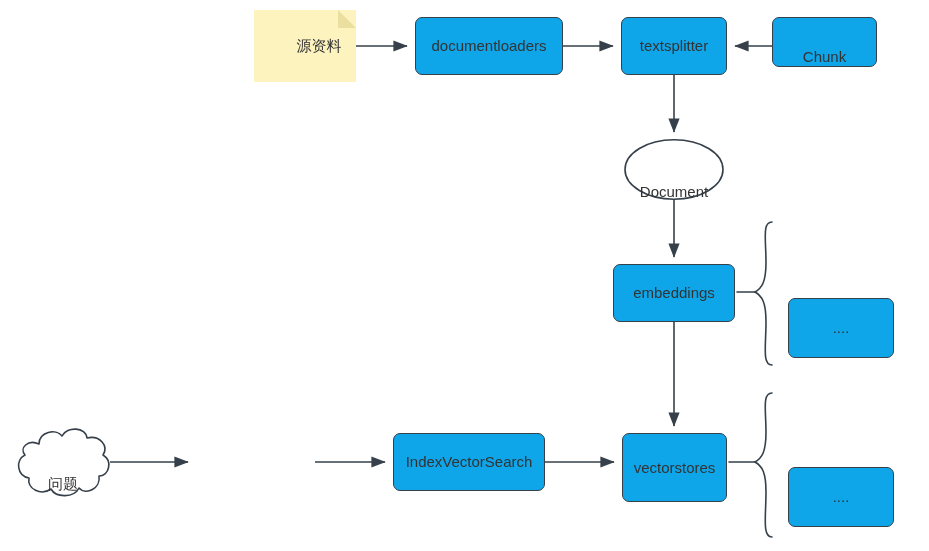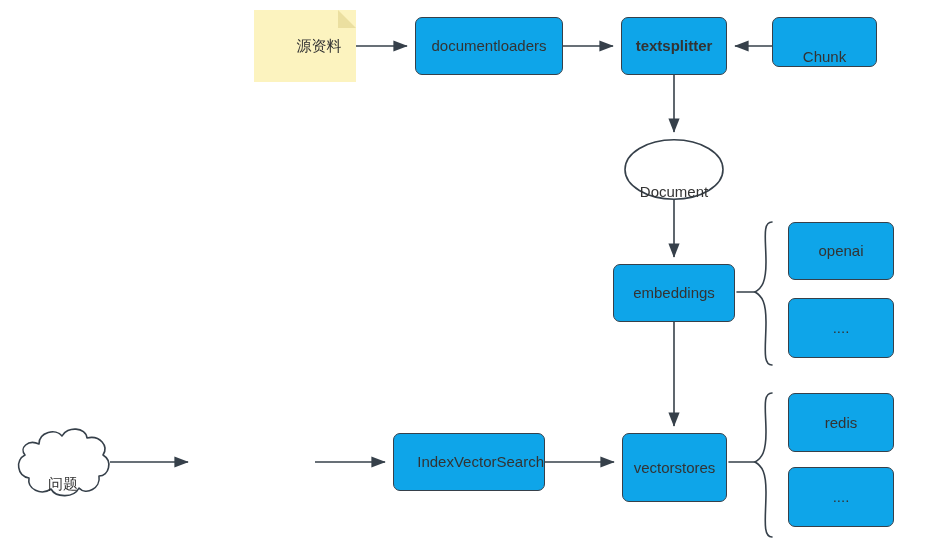--- a/index.html
+++ b/index.html
@@ -117,42 +117,39 @@
       <path d="M 0 0 L 84 0 L 102 18 L 102 72 L 0 72 Z" fill="#fcf3bf" stroke="none"></path>
       <path d="M 84 0 L 84 18 L 102 18" fill="#ebdfa0" stroke="none"></path>
     </svg>
     <span class="node-label">源资料</span>
   </div>
 
   <div class="node box" style="left:415px; top:17px; width:148px; height:58px;">
     <span class="node-label">documentloaders</span>
   </div>
 
-  <div class="node box" style="left:621px; top:17px; width:106px; height:58px;font-weight:bold;">
+  <div class="node box" style="left:621px; top:17px; width:106px; height:58px;">
     <span class="node-label">textsplitter</span>
   </div>
 
   <div class="node box" style="left:772px; top:17px; width:105px; height:50px;align-items:flex-end;">
     <span class="node-label">Chunk</span>
   </div>
 
   <div class="node ellipse-node" style="left:624px; top:139px; width:100px; height:61px;">
     <svg class="shape-svg" width="100" height="61" viewBox="0 0 100 61">
       <ellipse cx="50" cy="30.5" rx="49" ry="29.7" fill="#ffffff" stroke="#36404a" stroke-width="1.6"></ellipse>
     </svg>
     <span class="node-label">Document</span>
   </div>
 
   <div class="node box" style="left:613px; top:264px; width:122px; height:58px;">
     <span class="node-label">embeddings</span>
   </div>
 
-  <div class="node box" style="left:788px; top:222px; width:106px; height:58px;">
-    <span class="node-label">openai</span>
-  </div>
 
   <div class="node box" style="left:788px; top:298px; width:106px; height:60px;">
     <span class="node-label">....</span>
   </div>
 
   <div class="node cloud-node" style="left:14px; top:424px; width:98px; height:76px;">
     <svg class="shape-svg" width="98" height="76" viewBox="0 0 98 76">
       <path d="M 25 20
                C 25 8, 42 4, 48 12
                C 53 2, 72 3, 73 14
@@ -161,29 +158,26 @@
                C 87 64, 72 72, 65 64
                C 60 74, 42 74, 37 65
                C 27 72, 13 65, 15 54
                C 3 52, 1 36, 11 31
                C 5 24, 14 15, 25 20 Z" fill="#ffffff" stroke="#36404a" stroke-width="1.6" stroke-linejoin="round"></path>
     </svg>
     <span class="node-label">问题</span>
   </div>
 
 
-  <div class="node box" style="left:393px; top:433px; width:152px; height:58px;justify-content:flex-end;">
+  <div class="node box" style="left:393px; top:433px; width:152px; height:58px;">
     <span class="node-label">IndexVectorSearch</span>
   </div>
 
   <div class="node box" style="left:622px; top:433px; width:105px; height:69px;">
     <span class="node-label">vectorstores</span>
   </div>
 
-  <div class="node box" style="left:788px; top:393px; width:106px; height:59px;">
-    <span class="node-label">redis</span>
-  </div>
 
   <div class="node box" style="left:788px; top:467px; width:106px; height:60px;">
     <span class="node-label">....</span>
   </div>
 
 </div>
 
 </body></html>

